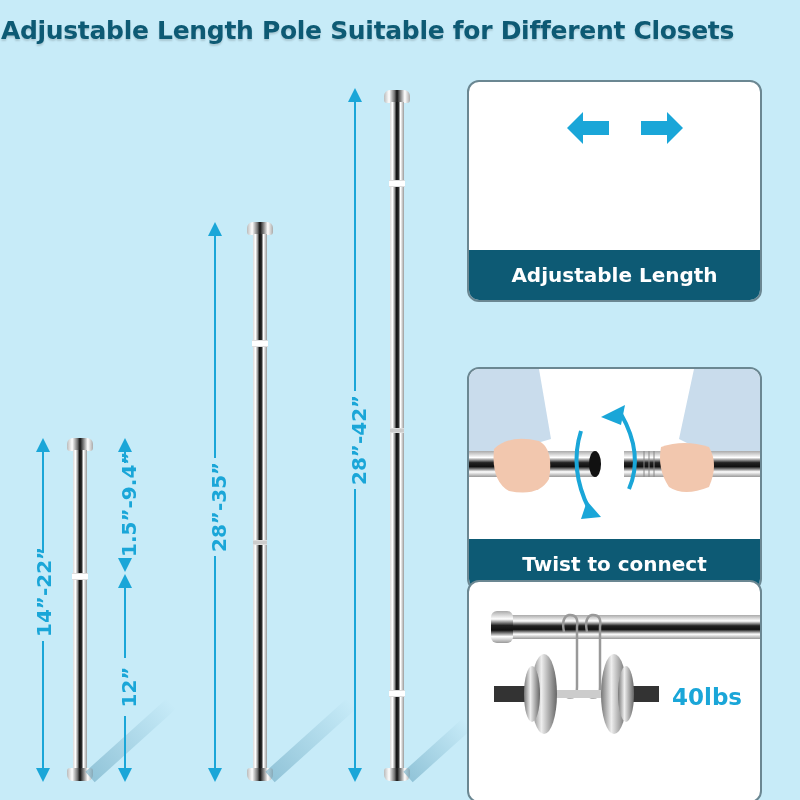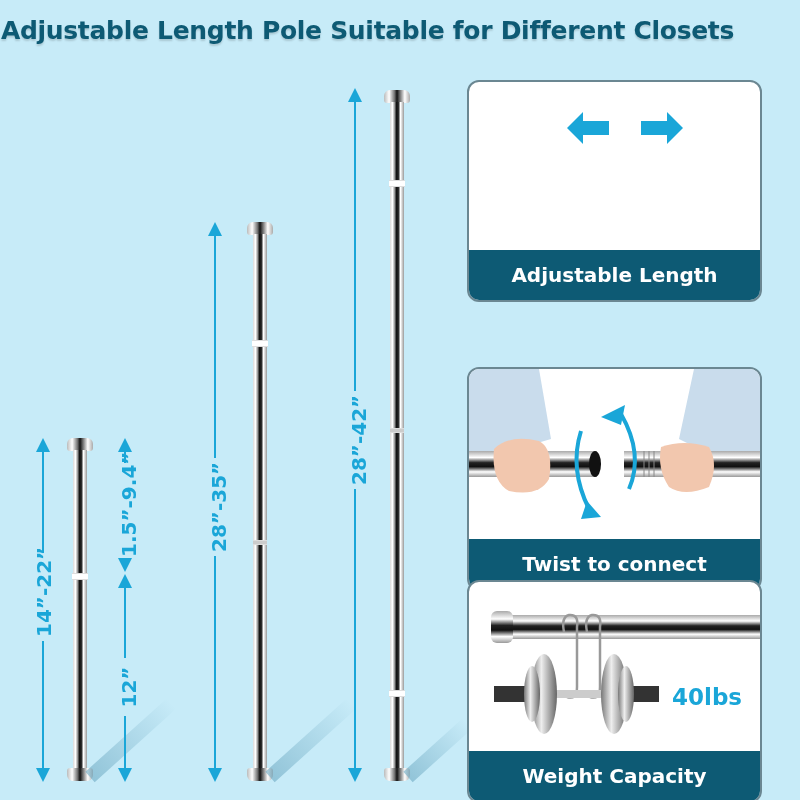--- a/index.html
+++ b/index.html
@@ -179,14 +179,13 @@
 
     <rect x="25" y="104" width="40" height="16" fill="#333"></rect>
     <rect x="150" y="104" width="40" height="16" fill="#333"></rect>
     <rect x="65" y="108" width="85" height="8" fill="#ccc"></rect>
     <ellipse cx="75" cy="112" rx="13" ry="40" fill="url(#plate)"></ellipse>
     <ellipse cx="63" cy="112" rx="8" ry="28" fill="url(#plate)"></ellipse>
     <ellipse cx="145" cy="112" rx="13" ry="40" fill="url(#plate)"></ellipse>
     <ellipse cx="157" cy="112" rx="8" ry="28" fill="url(#plate)"></ellipse>
   </svg>
   <div class="weight-label" style="left:203px;top:102px;">40lbs</div>
-  <div class="panel-band">Weight Capacity</div>
 </div>
 
 </body></html>

